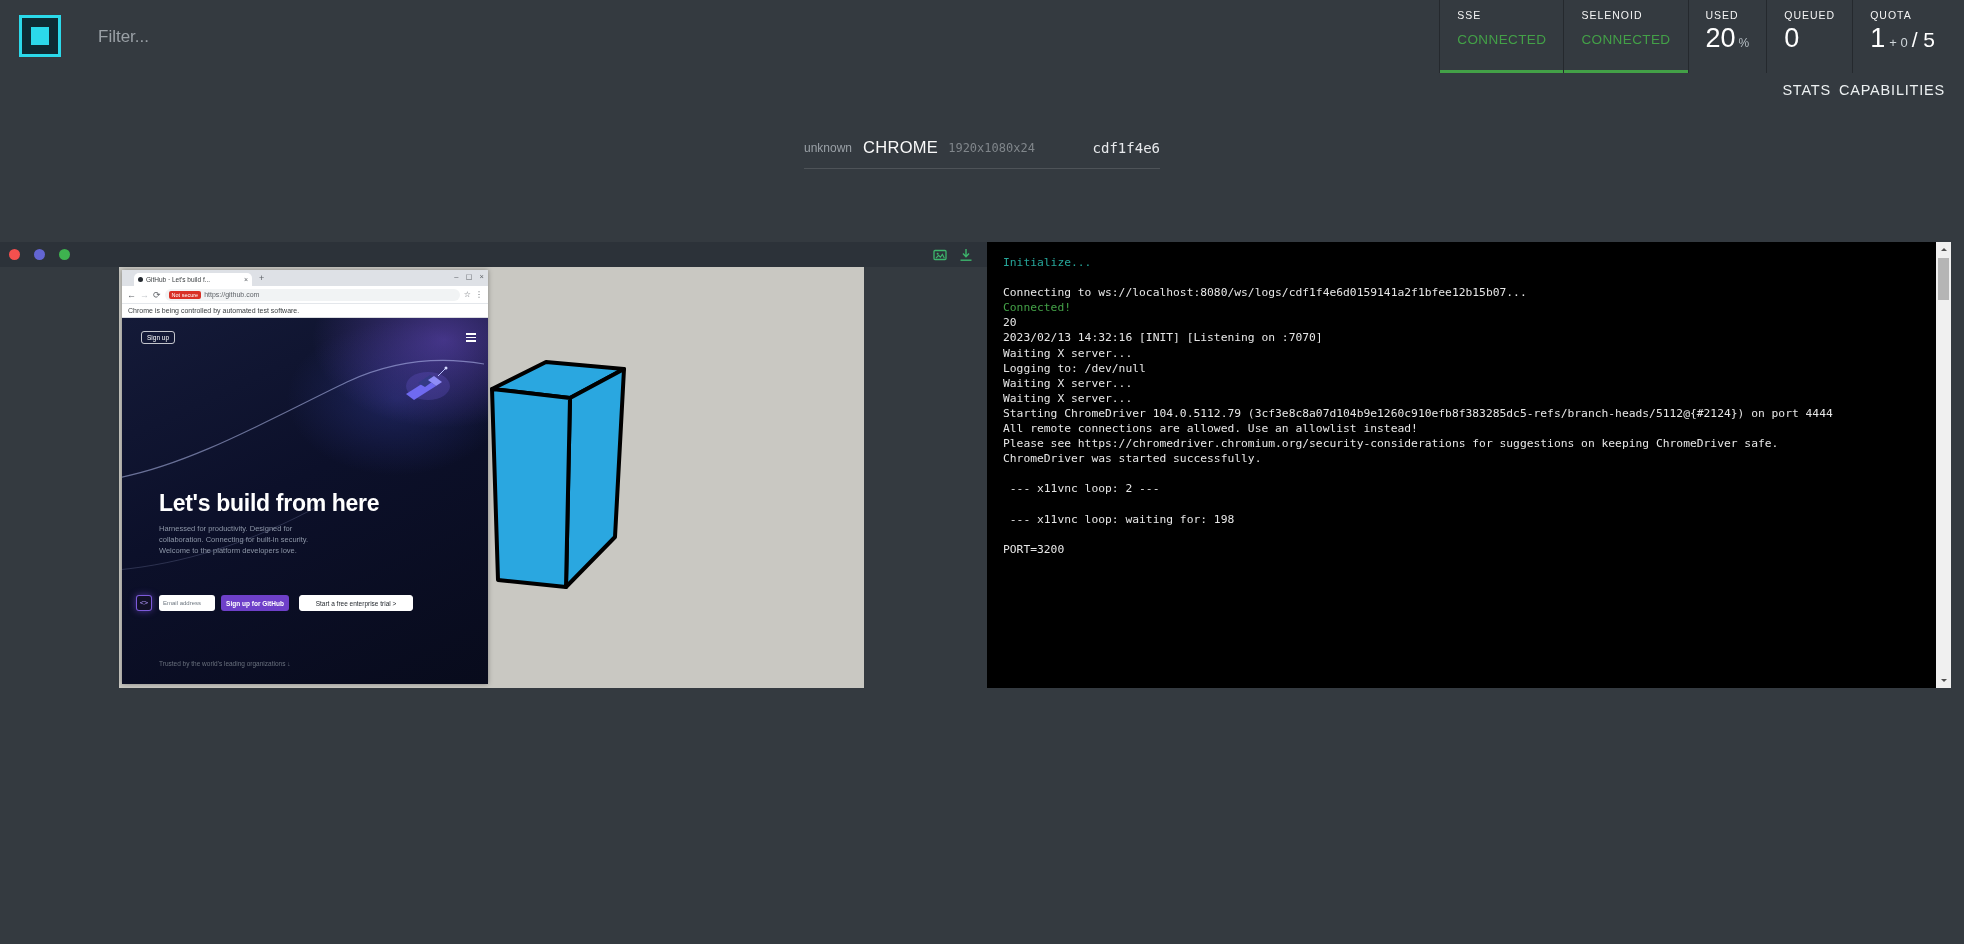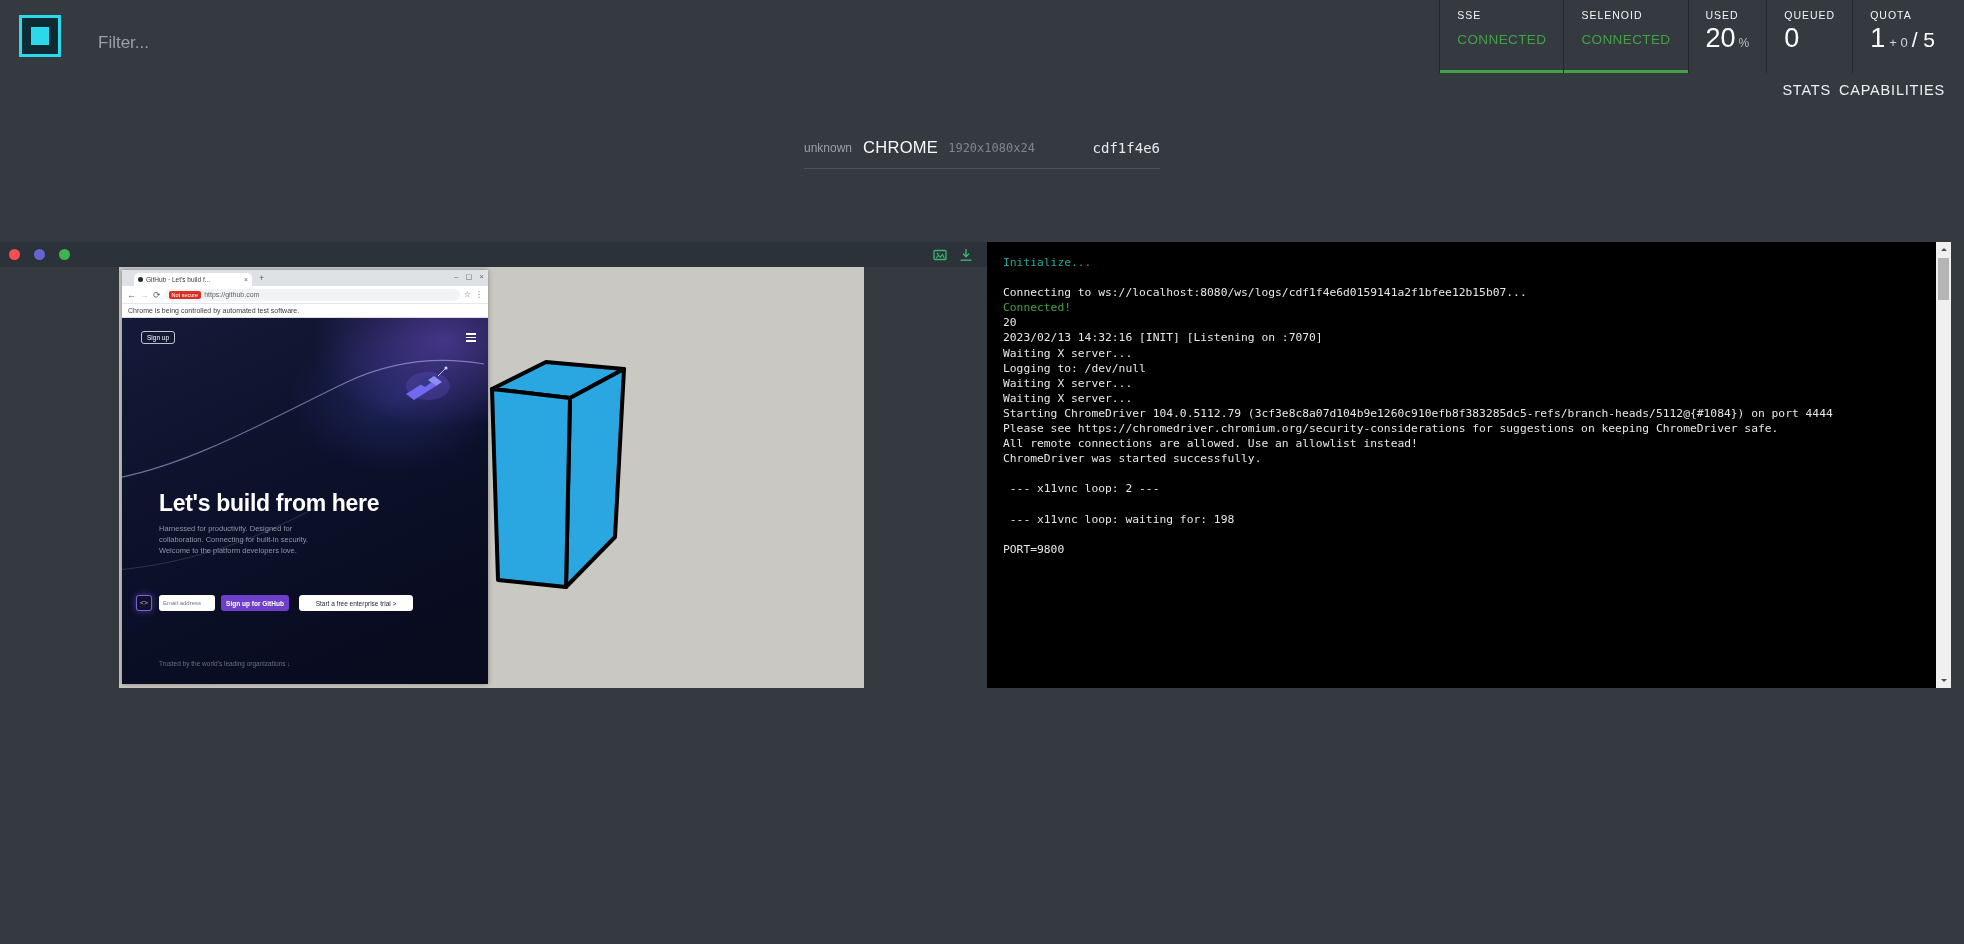--- a/index.html
+++ b/index.html
@@ -12,21 +12,21 @@
 
   
   .top-bar { position: absolute; top:0; left:0; right:0; height:73px; }
   .logo {
     position:absolute; left:19px; top:15px; width:42px; height:42px;
     border:3px solid var(--logo-cyan,#2bd9ea); background:#0e2b33;
     display:flex; align-items:center; justify-content:center; cursor:pointer;
   }
   .logo-inner { width:18px; height:18px; background:var(--logo-cyan,#2bd9ea); }
   .filter {
-    position:absolute; left:98px; top:6px; height:73px; width:420px;
+    position:absolute; left:98px; top:0; height:73px; width:420px;
     background:transparent; border:none; outline:none;
     color:#e8eaed; font-size:17px; font-family:inherit;
   }
   .filter::placeholder { color:#9aa0a6; }
 
   .stats { position:absolute; right:12px; top:0; height:73px; display:flex; }
   .stat-col { position:relative; padding:9px 17px 0 17px; border-left:1px solid rgba(0,0,0,0.28); }
   .stat-label { font-size:10.5px; font-weight:normal; letter-spacing:1px; color:#f5f5f5; white-space:nowrap; }
   .stat-status { margin-top:11px; font-size:13.5px; letter-spacing:0.4px; color:var(--accent-green,#43a047); white-space:nowrap; }
   .stat-underline { position:absolute; left:0; right:0; bottom:0; height:3px; background:var(--accent-green,#43a047); }
@@ -270,30 +270,30 @@
         <div class="log-line accent">Initialize...</div>
         <div class="log-line">&nbsp;</div>
         <div class="log-line">Connecting to ws://localhost:8080/ws/logs/cdf1f4e6d0159141a2f1bfee12b15b07...</div>
         <div class="log-line success">Connected!</div>
         <div class="log-line">20</div>
         <div class="log-line">2023/02/13 14:32:16 [INIT] [Listening on :7070]</div>
         <div class="log-line">Waiting X server...</div>
         <div class="log-line">Logging to: /dev/null</div>
         <div class="log-line">Waiting X server...</div>
         <div class="log-line">Waiting X server...</div>
-        <div class="log-line">Starting ChromeDriver 104.0.5112.79 (3cf3e8c8a07d104b9e1260c910efb8f383285dc5-refs/branch-heads/5112@{#1084}) on port 4444</div>
+        <div class="log-line">Starting ChromeDriver 104.0.5112.79 (3cf3e8c8a07d104b9e1260c910efb8f383285dc5-refs/branch-heads/5112@{#2124}) on port 4444</div>
+        <div class="log-line">All remote connections are allowed. Use an allowlist instead!</div>
         <div class="log-line">Please see https://chromedriver.chromium.org/security-considerations for suggestions on keeping ChromeDriver safe.</div>
-        <div class="log-line">All remote connections are allowed. Use an allowlist instead!</div>
         <div class="log-line">ChromeDriver was started successfully.</div>
         <div class="log-line">&nbsp;</div>
         <div class="log-line"> --- x11vnc loop: 2 ---</div>
         <div class="log-line">&nbsp;</div>
         <div class="log-line"> --- x11vnc loop: waiting for: 198</div>
         <div class="log-line">&nbsp;</div>
-        <div class="log-line">PORT=9800</div>
+        <div class="log-line">PORT=3200</div>
       </div>
   </section>
 
   <div class="scrollbar">
     <div class="sb-btn up"></div>
     <div class="sb-thumb"></div>
     <div class="sb-btn down"></div>
   </div>
 
 </div>

